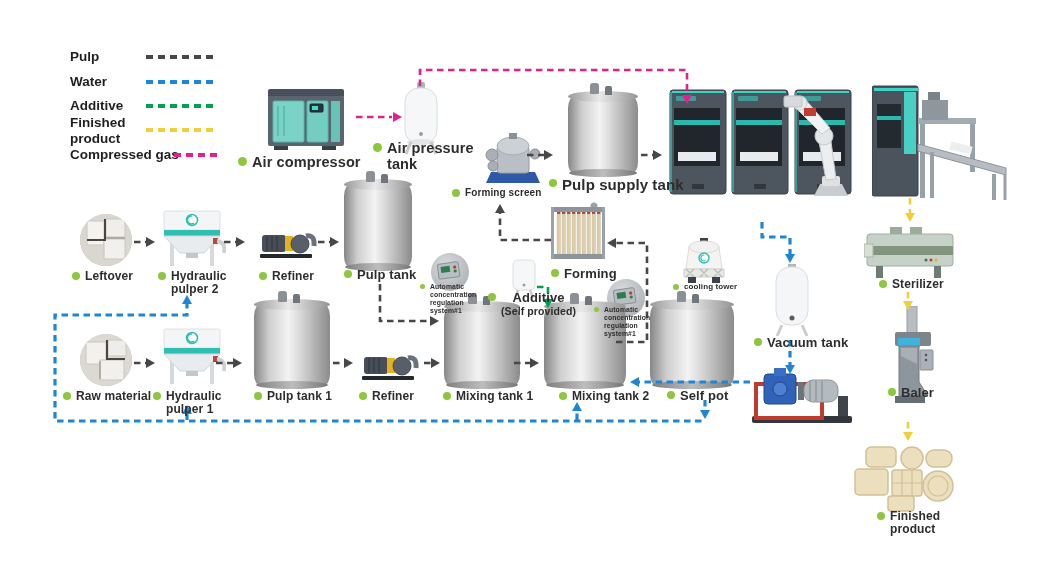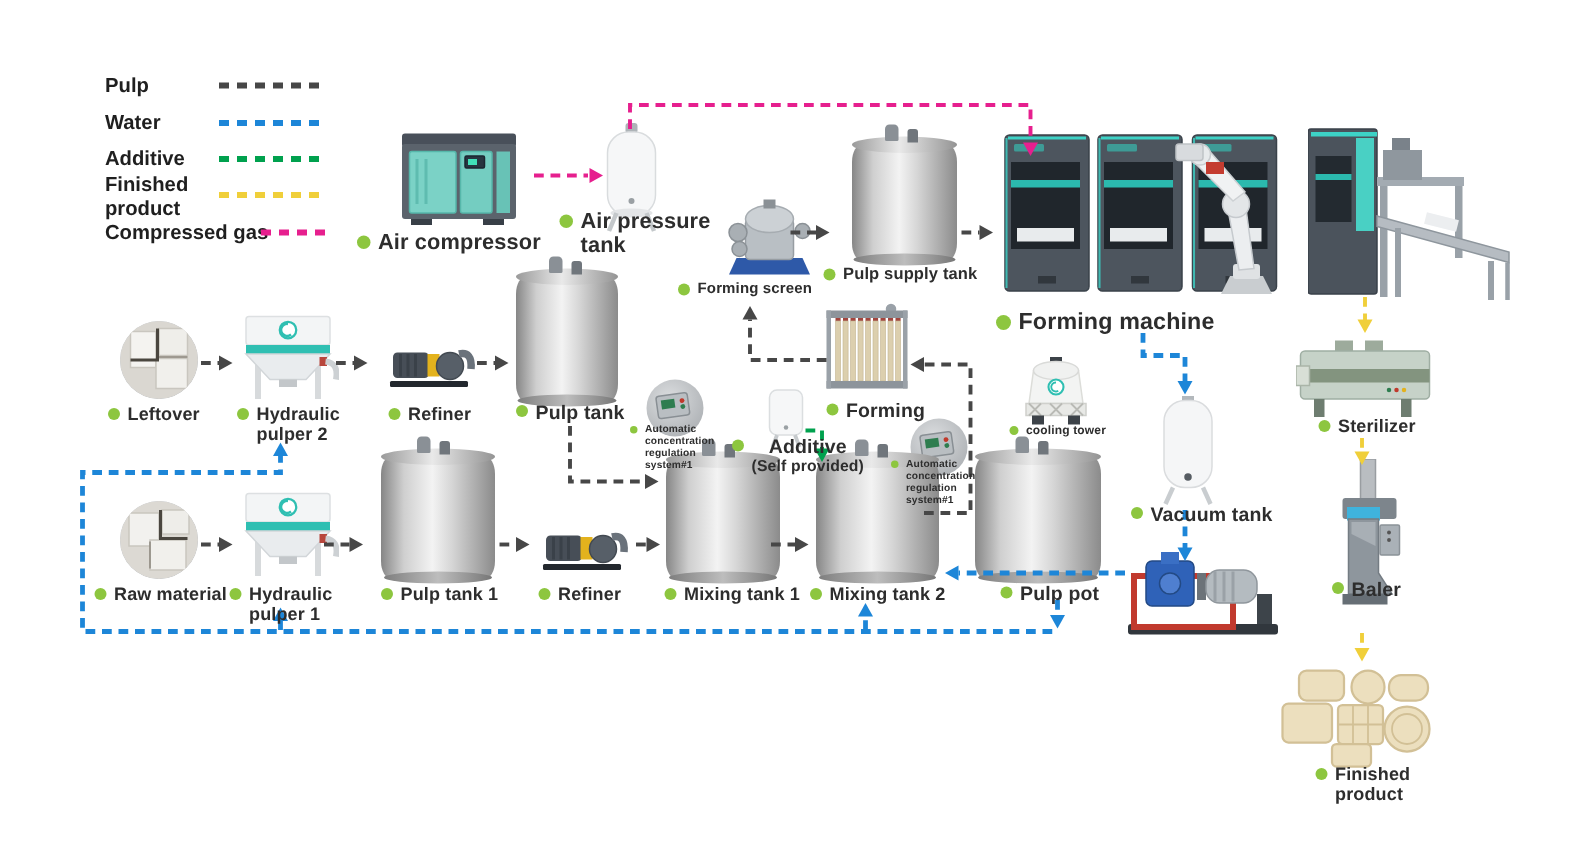--- a/index.html
+++ b/index.html
@@ -6,21 +6,21 @@
 html,body{background:#fff}
 body{font-family:"Liberation Sans",sans-serif}
 #canvas{position:relative;width:1058px;height:561px;background:#fff;overflow:hidden}
 .machine{position:absolute;z-index:2}
 .lbl{position:absolute;display:flex;gap:5px;align-items:flex-start;z-index:6;color:#2d2d2d;font-weight:bold}
 .lbl .txt{white-space:pre-line;line-height:1.12;font-size:12px;letter-spacing:.1px}
 .dot{flex:0 0 auto;width:8px;height:8px;border-radius:50%;margin-top:2px;background:#8dc63f}
 .big .txt{font-size:14.5px}.big .dot{width:9px;height:9px;margin-top:3px}
 .xl .txt{font-size:15.5px}.xl .dot{width:10px;height:10px;margin-top:4px}
 .sz13 .txt{font-size:13px}
-.sz11 .txt{font-size:11px}
+.sz11 .txt{font-size:15px}
 .sz10 .txt{font-size:10px}
 .sz8 .txt{font-size:8px}.sz8 .dot{width:6px;height:6px;margin-top:1px}
 .tiny .txt{font-size:6.8px;line-height:1.2}.tiny .dot{width:5px;height:5px;margin-top:1px}
 .addl2{font-size:10.5px;display:block}
 .addl1{font-size:13px;display:block}
 .legend-label{position:absolute;font-weight:bold;font-size:13.5px;color:#1f1f1f;white-space:pre-line;line-height:1.15;z-index:6}
 .legend-dash{position:absolute;height:3.5px;width:68px;z-index:6}
 .tank{position:absolute;z-index:2;border-radius:7px/12px;background:linear-gradient(90deg,#868686,#cfcfcf 20%,#f3f3f3 45%,#d6d6d6 62%,#8b8b8b 100%)}
 .tank::before{content:"";position:absolute;top:-5px;left:0;width:100%;height:11px;border-radius:50%;background:linear-gradient(90deg,#9a9a9a,#e9e9e9 45%,#949494)}
 .tank::after{content:"";position:absolute;bottom:-3px;left:2%;width:96%;height:8px;border-radius:50%;background:linear-gradient(90deg,#7e7e7e,#bdbdbd 50%,#777)}
@@ -470,24 +470,20 @@
 tank</span>
     </div>
   <div class="lbl sz10" style="left:452px;top:187px">
       <span class="dot" style="background: rgb(141, 198, 63);"></span>
       <span class="txt">Forming screen</span>
     </div>
   <div class="lbl sz11" style="left:549px;top:177px">
       <span class="dot" style="background: rgb(141, 198, 63);"></span>
       <span class="txt">Pulp supply tank</span>
     </div>
-  <div class="lbl xl" style="left:664px;top:206px">
-      <span class="dot" style="background: rgb(141, 198, 63);"></span>
-      <span class="txt">Forming machine</span>
-    </div>
   <div class="lbl" style="left:72px;top:270px">
       <span class="dot" style="background: rgb(141, 198, 63);"></span>
       <span class="txt">Leftover</span>
     </div>
   <div class="lbl" style="left:158px;top:270px">
       <span class="dot" style="background: rgb(141, 198, 63);"></span>
       <span class="txt">Hydraulic
 pulper 2</span>
     </div>
   <div class="lbl" style="left:259px;top:270px">
@@ -542,27 +538,27 @@
       <span class="txt">Pulp tank 1</span>
     </div>
   <div class="lbl" style="left:359px;top:390px">
       <span class="dot" style="background: rgb(141, 198, 63);"></span>
       <span class="txt">Refiner</span>
     </div>
   <div class="lbl" style="left:443px;top:390px">
       <span class="dot" style="background: rgb(141, 198, 63);"></span>
       <span class="txt">Mixing tank 1</span>
     </div>
-  <div class="lbl" style="left:540px;top:390px">
+  <div class="lbl" style="left:559px;top:390px">
       <span class="dot" style="background: rgb(141, 198, 63);"></span>
       <span class="txt">Mixing tank 2</span>
     </div>
   <div class="lbl sz13" style="left:667px;top:389px">
       <span class="dot" style="background: rgb(141, 198, 63);"></span>
-      <span class="txt">Pulp pot</span>
+      <span class="txt">Self pot</span>
     </div>
   <div class="lbl" style="left:879px;top:278px">
       <span class="dot" style="background: rgb(141, 198, 63);"></span>
       <span class="txt">Sterilizer</span>
     </div>
   <div class="lbl sz13" style="left:888px;top:386px">
       <span class="dot" style="background: rgb(141, 198, 63);"></span>
       <span class="txt">Baler</span>
     </div>
   <div class="lbl" style="left:877px;top:510px">

